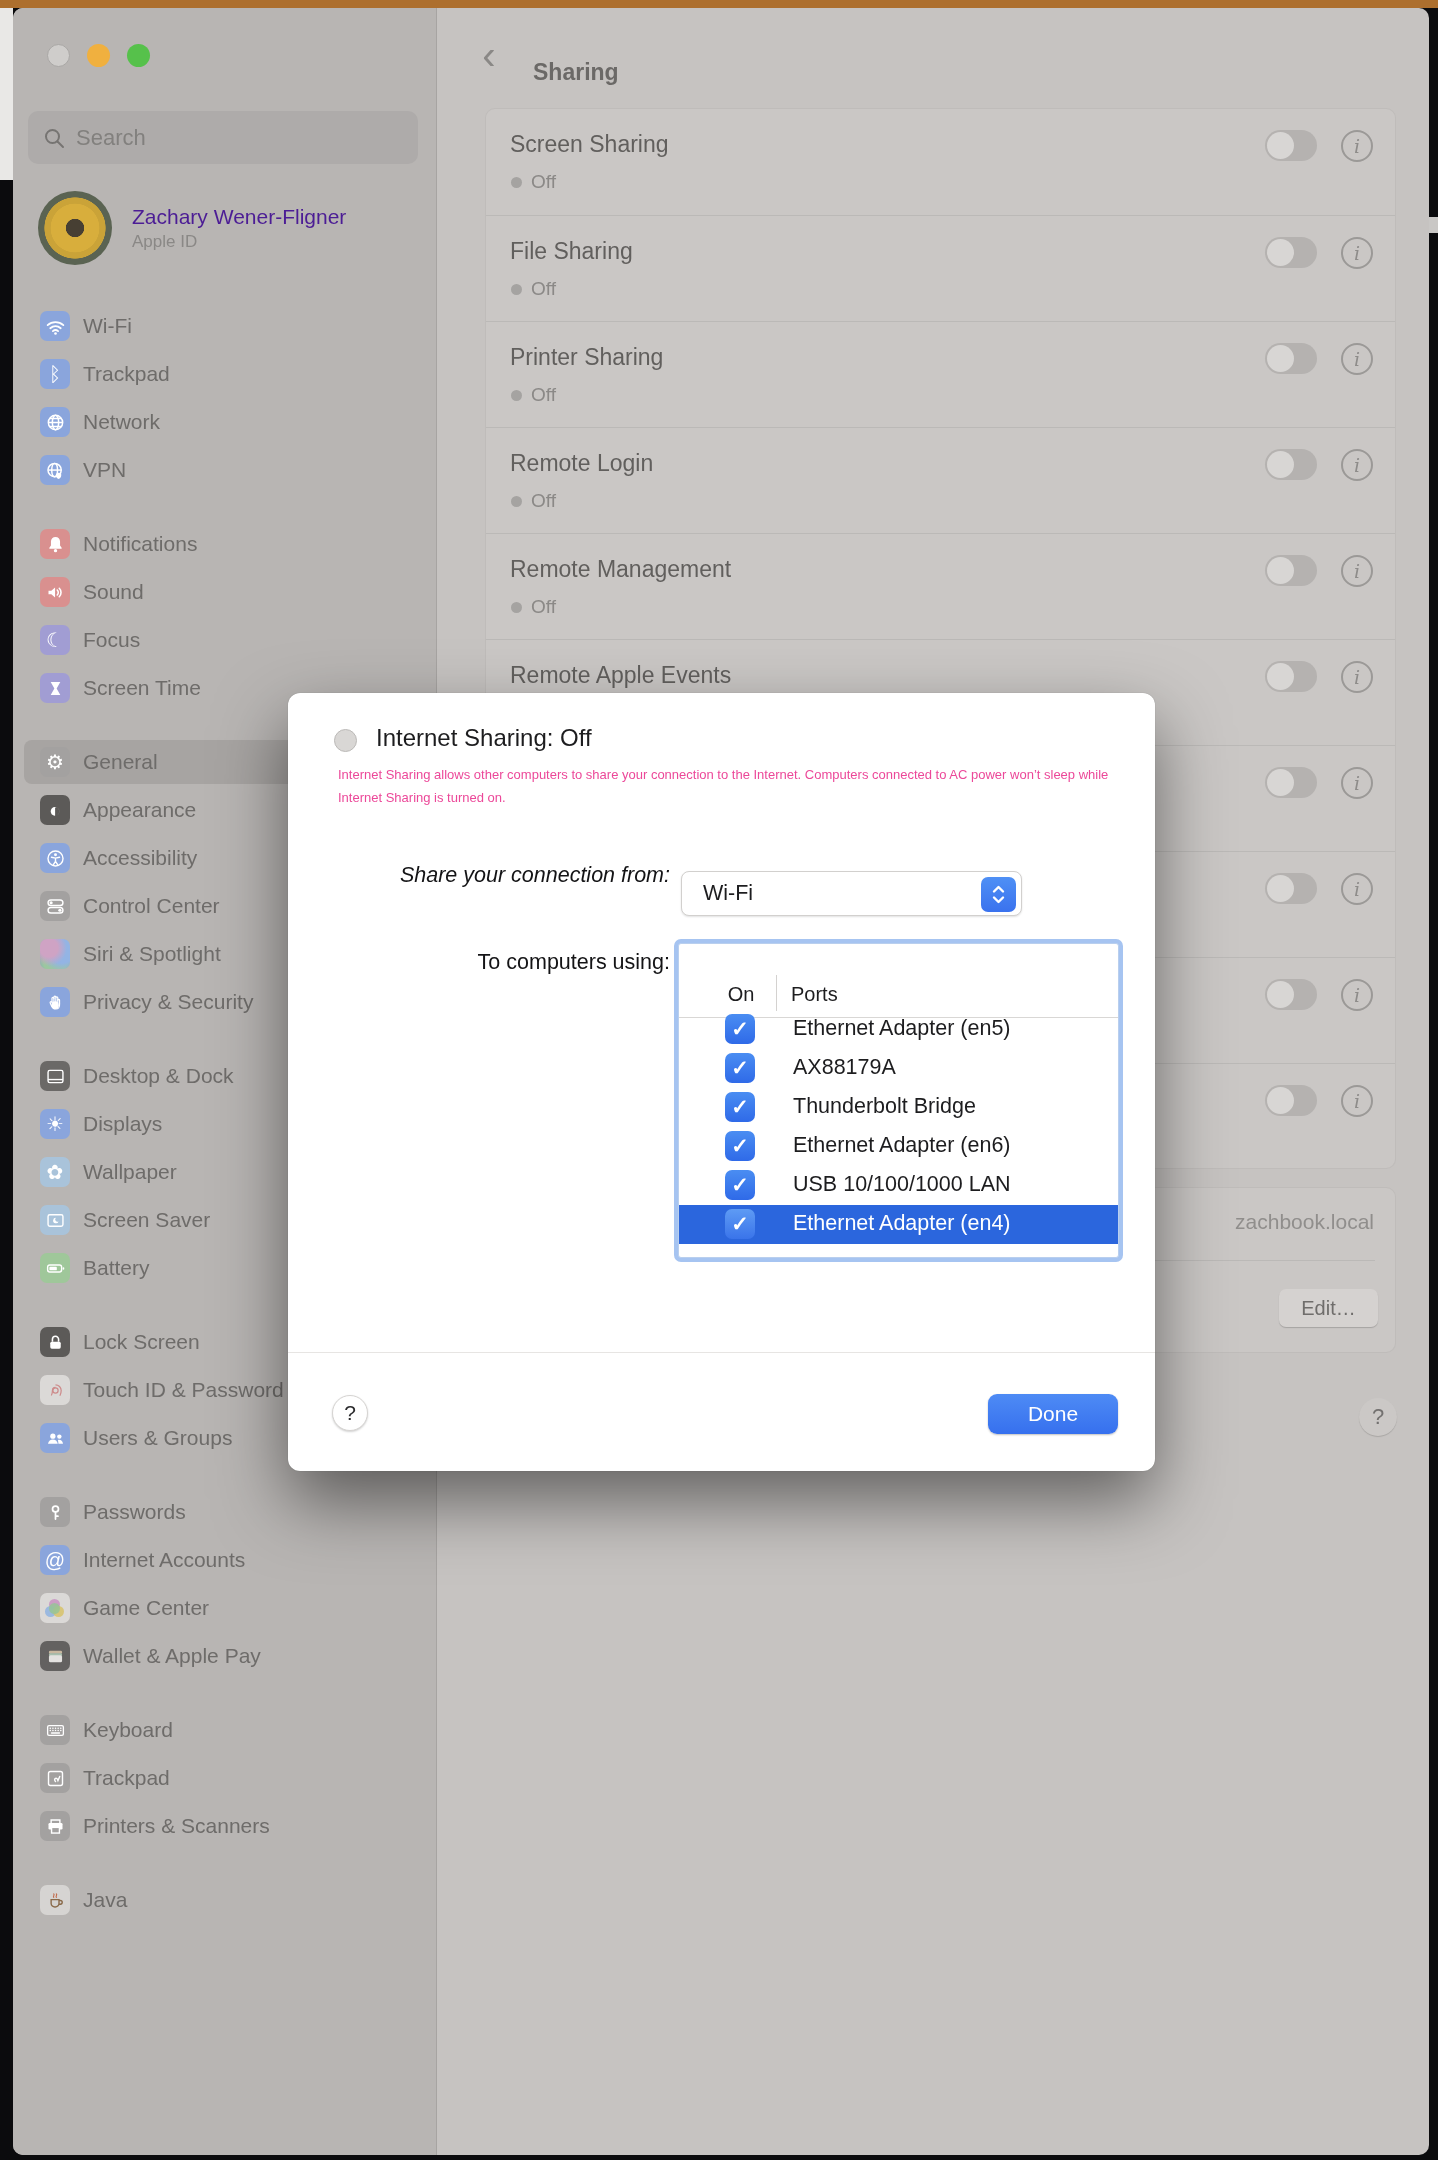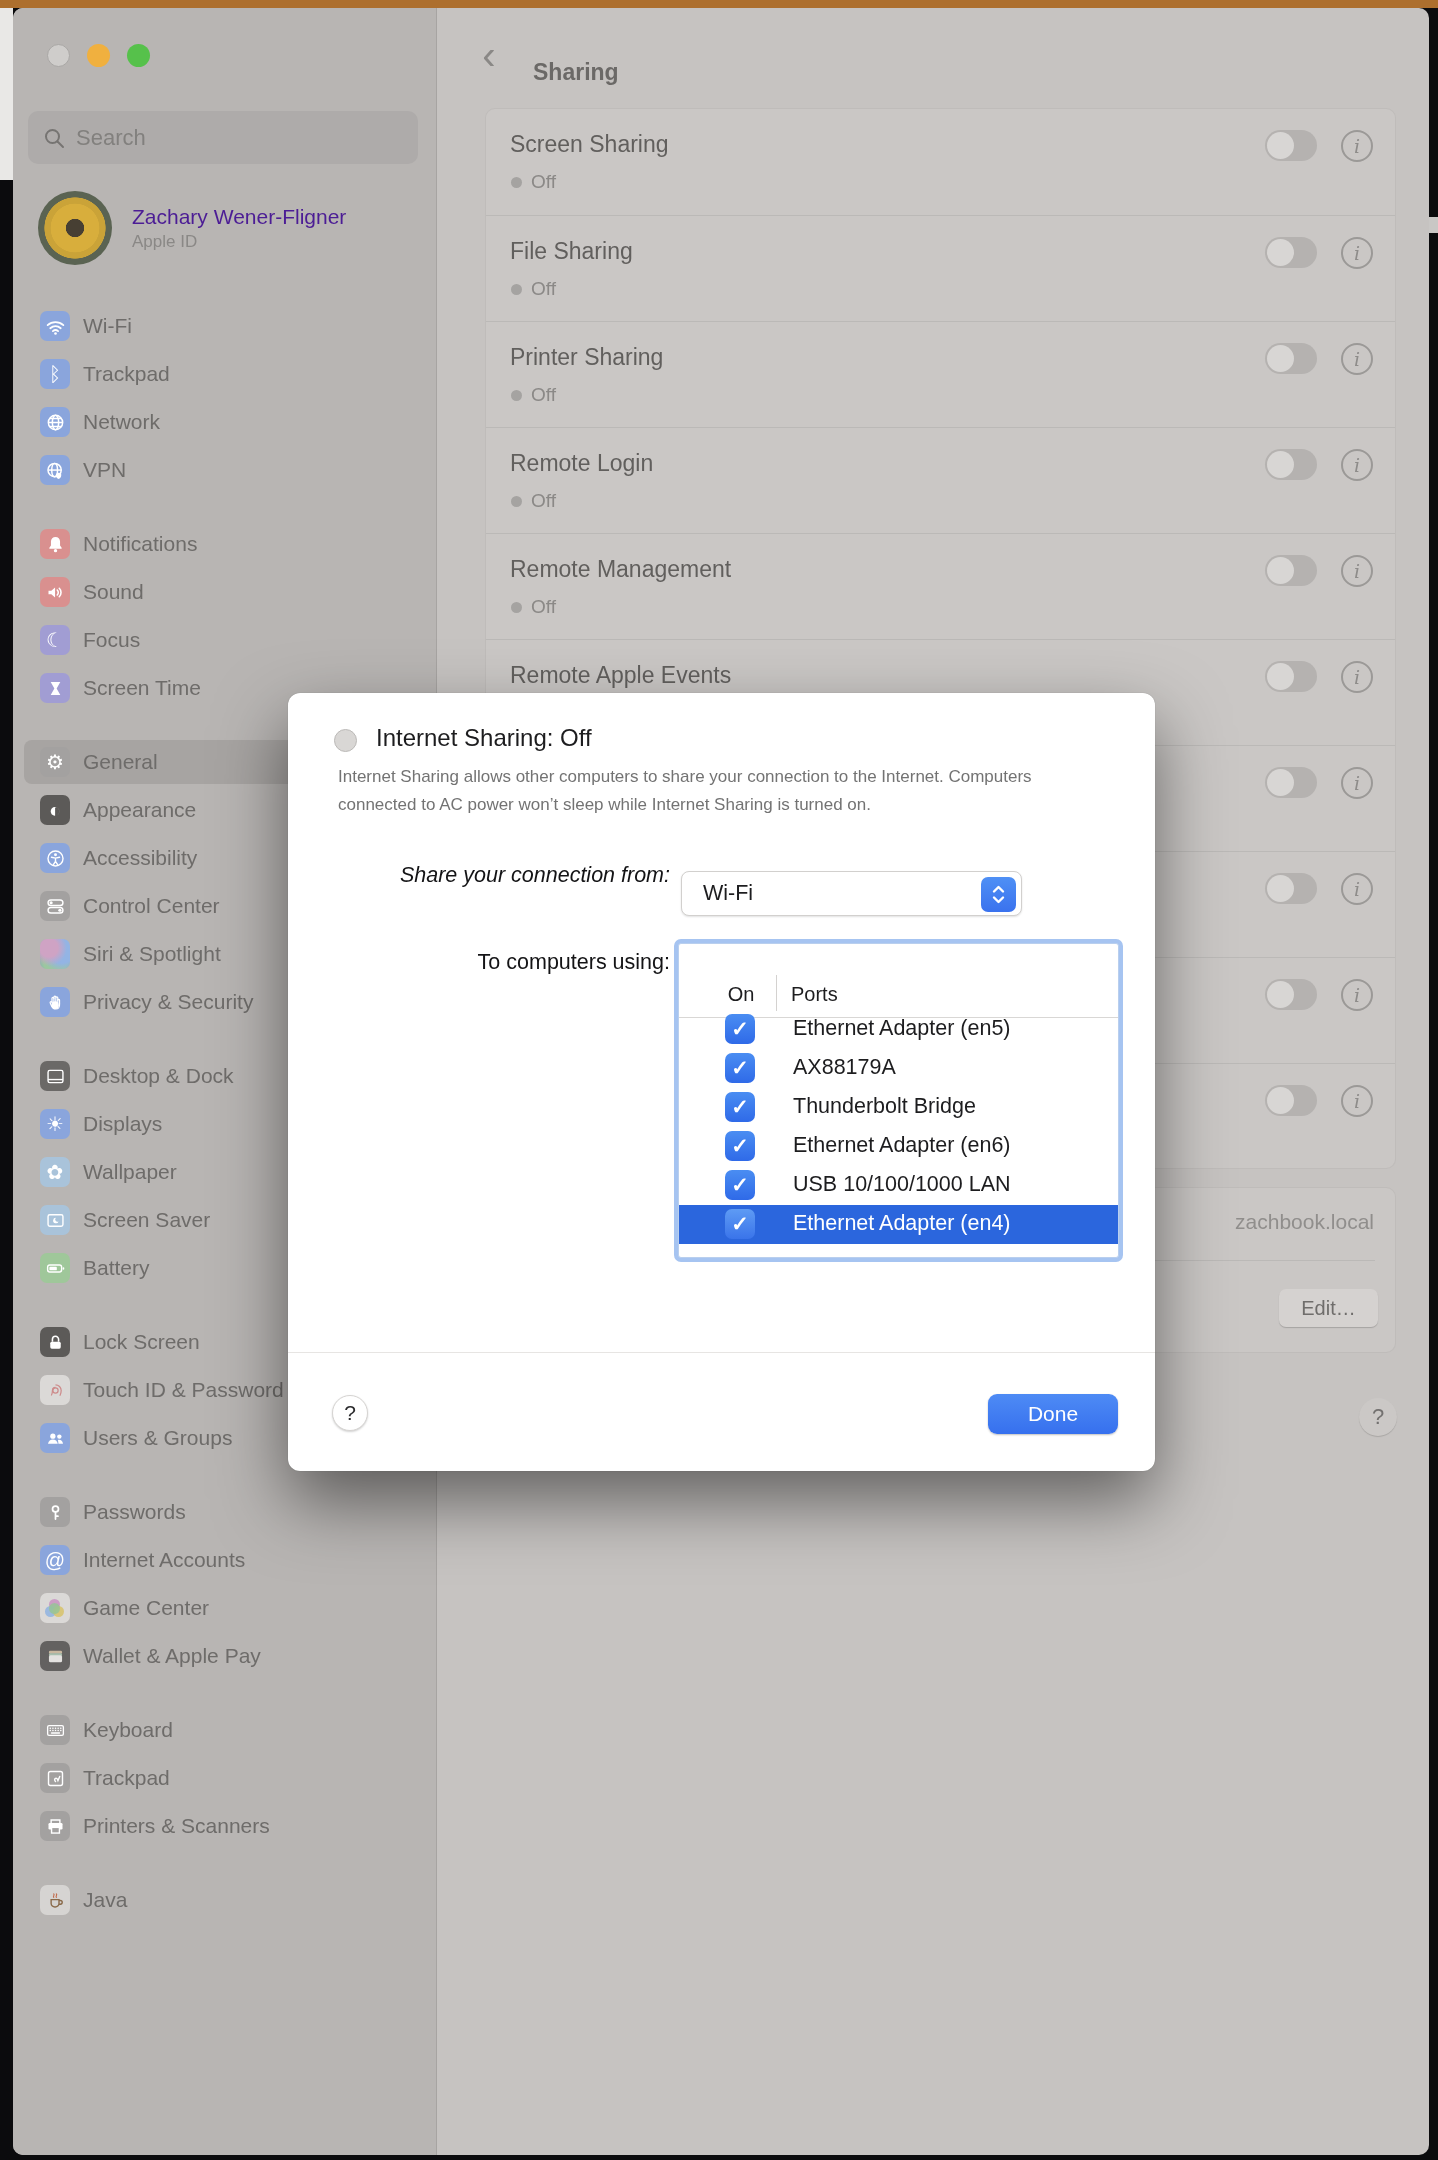--- a/index.html
+++ b/index.html
@@ -77,21 +77,21 @@
   .host-card { top:1179px; height:166px; }
   .hostval { position:absolute; right:21px; top:22px; font-size:21px; color:#908e8c; }
   .hostdiv { position:absolute; left:16px; right:20px; top:72px; height:1px; background:rgba(0,0,0,0.07); }
   .editbtn { position:absolute; left:793px; top:101px; width:99px; height:38px; border-radius:7px; background:#d5d2d0; box-shadow:0 1px 1px rgba(0,0,0,0.18); font-size:20px; color:#6f6d6b; display:flex; align-items:center; justify-content:center; }
   .mainhelp { position:absolute; left:921px; top:1390px; width:38px; height:38px; border-radius:50%; background:#cbc8c6; box-shadow:0 1px 1px rgba(0,0,0,0.15); font-size:22px; color:#737170; display:flex; align-items:center; justify-content:center; }
 
   
   .dialog { position:absolute; left:288px; top:693px; width:867px; height:778px; background:#ffffff; border-radius:12px; box-shadow:0 30px 70px rgba(0,0,0,0.5), 0 0 1px rgba(0,0,0,0.3); color:#1d1d1f; }
   .dlg-dot { position:absolute; left:46px; top:36px; width:23px; height:23px; border-radius:50%; background:#d9d7d5; border:1px solid #bcbab8; }
   .dlg-title { position:absolute; left:88px; top:31px; font-size:24px; font-weight:500; }
-  .dlg-desc { position:absolute; left:50px; top:70px; width:775px; font-size:17px; line-height:28px; color:#737373; }
+  .dlg-desc { position:absolute; left:50px; top:70px; width:775px; font-size:13px; line-height:23px; color:#ec4899; }
   .dlg-label { position:absolute; width:380px; text-align:right; font-size:21.5px; color:#141416; }
   .lab-from { left:2px; top:170px;font-style:italic; }
   .lab-using { left:2px; top:257px; }
 
   .select { position:absolute; left:393px; top:178px; width:341px; height:45px; background:#fff; border:1px solid #d2d0ce; border-radius:8px; box-shadow:0 1px 2px rgba(0,0,0,0.12); }
   .select .selval { position:absolute; left:21px; top:9px; font-size:21.5px; }
   .select .chevbox { position:absolute; right:5px; top:4.5px; width:35px; height:35px; border-radius:7px; background:linear-gradient(#4f90f5,#3a72ee); display:flex; align-items:center; justify-content:center; }
 
   .ptable { position:absolute; left:390px; top:250px; width:441px; height:315px; background:#fff; border-radius:3px; border:1px solid #b9cfee; box-shadow:0 0 0 4px #a6c4f1; }
   .phead { position:absolute; left:0; top:17px; width:100%; height:57px; }

